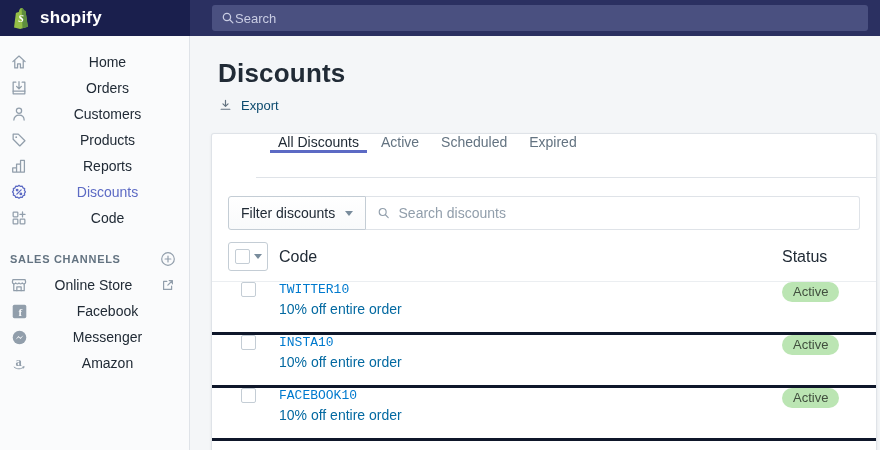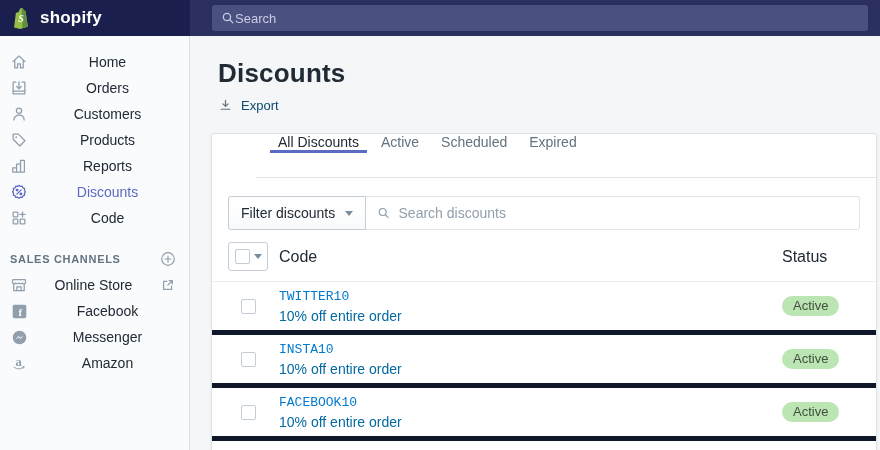--- a/index.html
+++ b/index.html
@@ -48,21 +48,21 @@
   .discount-search input::placeholder { color: #919eab; opacity: 1; }
 
   
   .table-header { display: flex; align-items: center; padding: 12px 16px 10px 16px; border-bottom: 1px solid #ebeef1; font-size: 16px; color: #212b36; }
   .check-dropdown { width: 40px; height: 29px; background: #fff; border: 1px solid #c4cdd5; border-radius: 3px; display: flex; align-items: center; justify-content: center; gap: 4px; cursor: pointer; margin-right: 11px; }
   .checkbox { width: 15px; height: 15px; border: 1px solid #c4cdd5; border-radius: 2px; background: #fff; cursor: pointer; flex: 0 0 auto; }
   .caret { width: 0; height: 0; border-left: 4px solid transparent; border-right: 4px solid transparent; border-top: 5px solid #798c9c; }
   .col-main { flex: 1; }
   .col-status { width: 78px; flex: 0 0 78px; }
 
-  .row { display: flex; align-items: center; height: 53px; padding: 0 16px; border-bottom: 5px solid #0f172a; }
+  .row { display: flex; align-items: flex-start; height: 53px; padding: 0 16px; border-bottom: 3px solid #0f172a; }
   .row-checkcell { width: 40px; flex: 0 0 40px; margin-right: 11px; display: flex; justify-content: center; }
   .discount-code { font-family: "Liberation Mono", "DejaVu Sans Mono", monospace; font-size: 13px; color: #007ace; margin-bottom: 4px; cursor: pointer; width: fit-content; }
   .discount-desc { font-size: 14px; color: #0369a1; }
   .badge { display: inline-block; background: #bbe5b3; color: #414f3e; font-size: 13px; padding: 2px 11px 3px 11px; border-radius: 11px; }
 
   svg { display: block; }
 </style>
 </head>
 <body>
 

